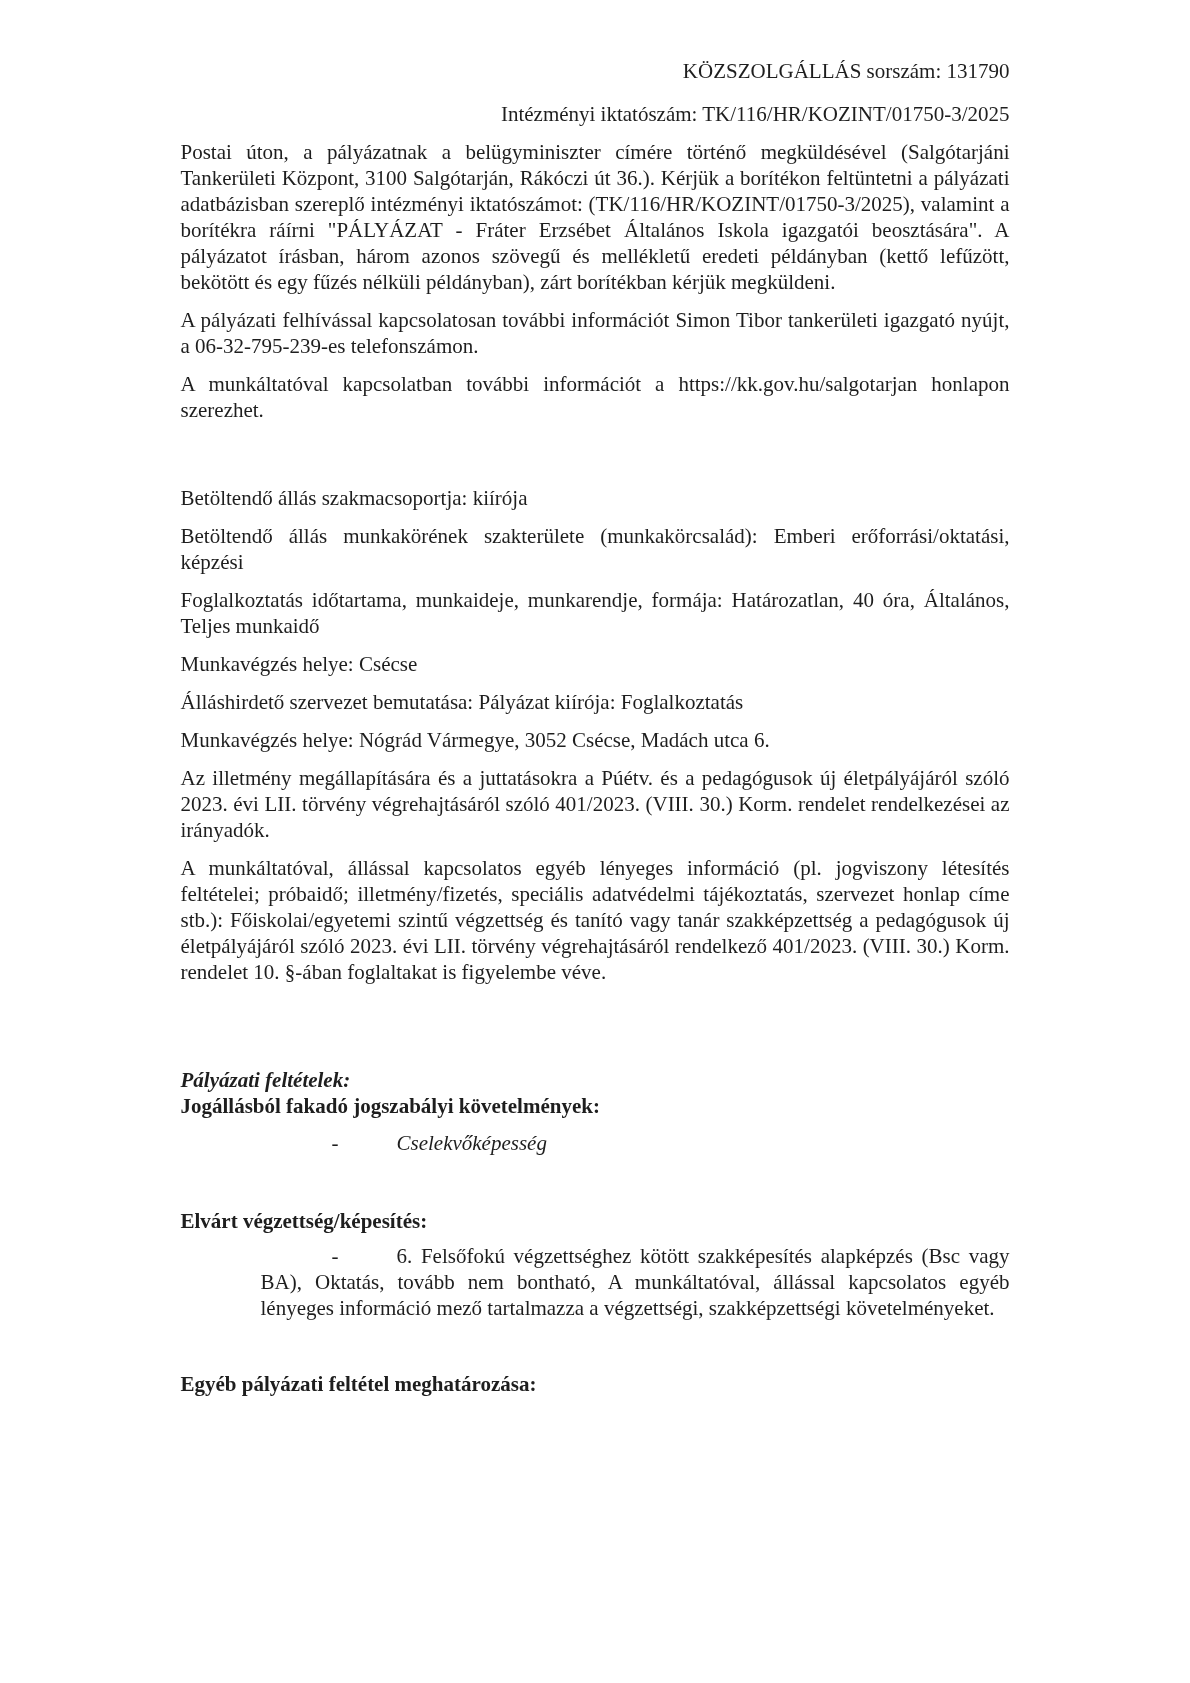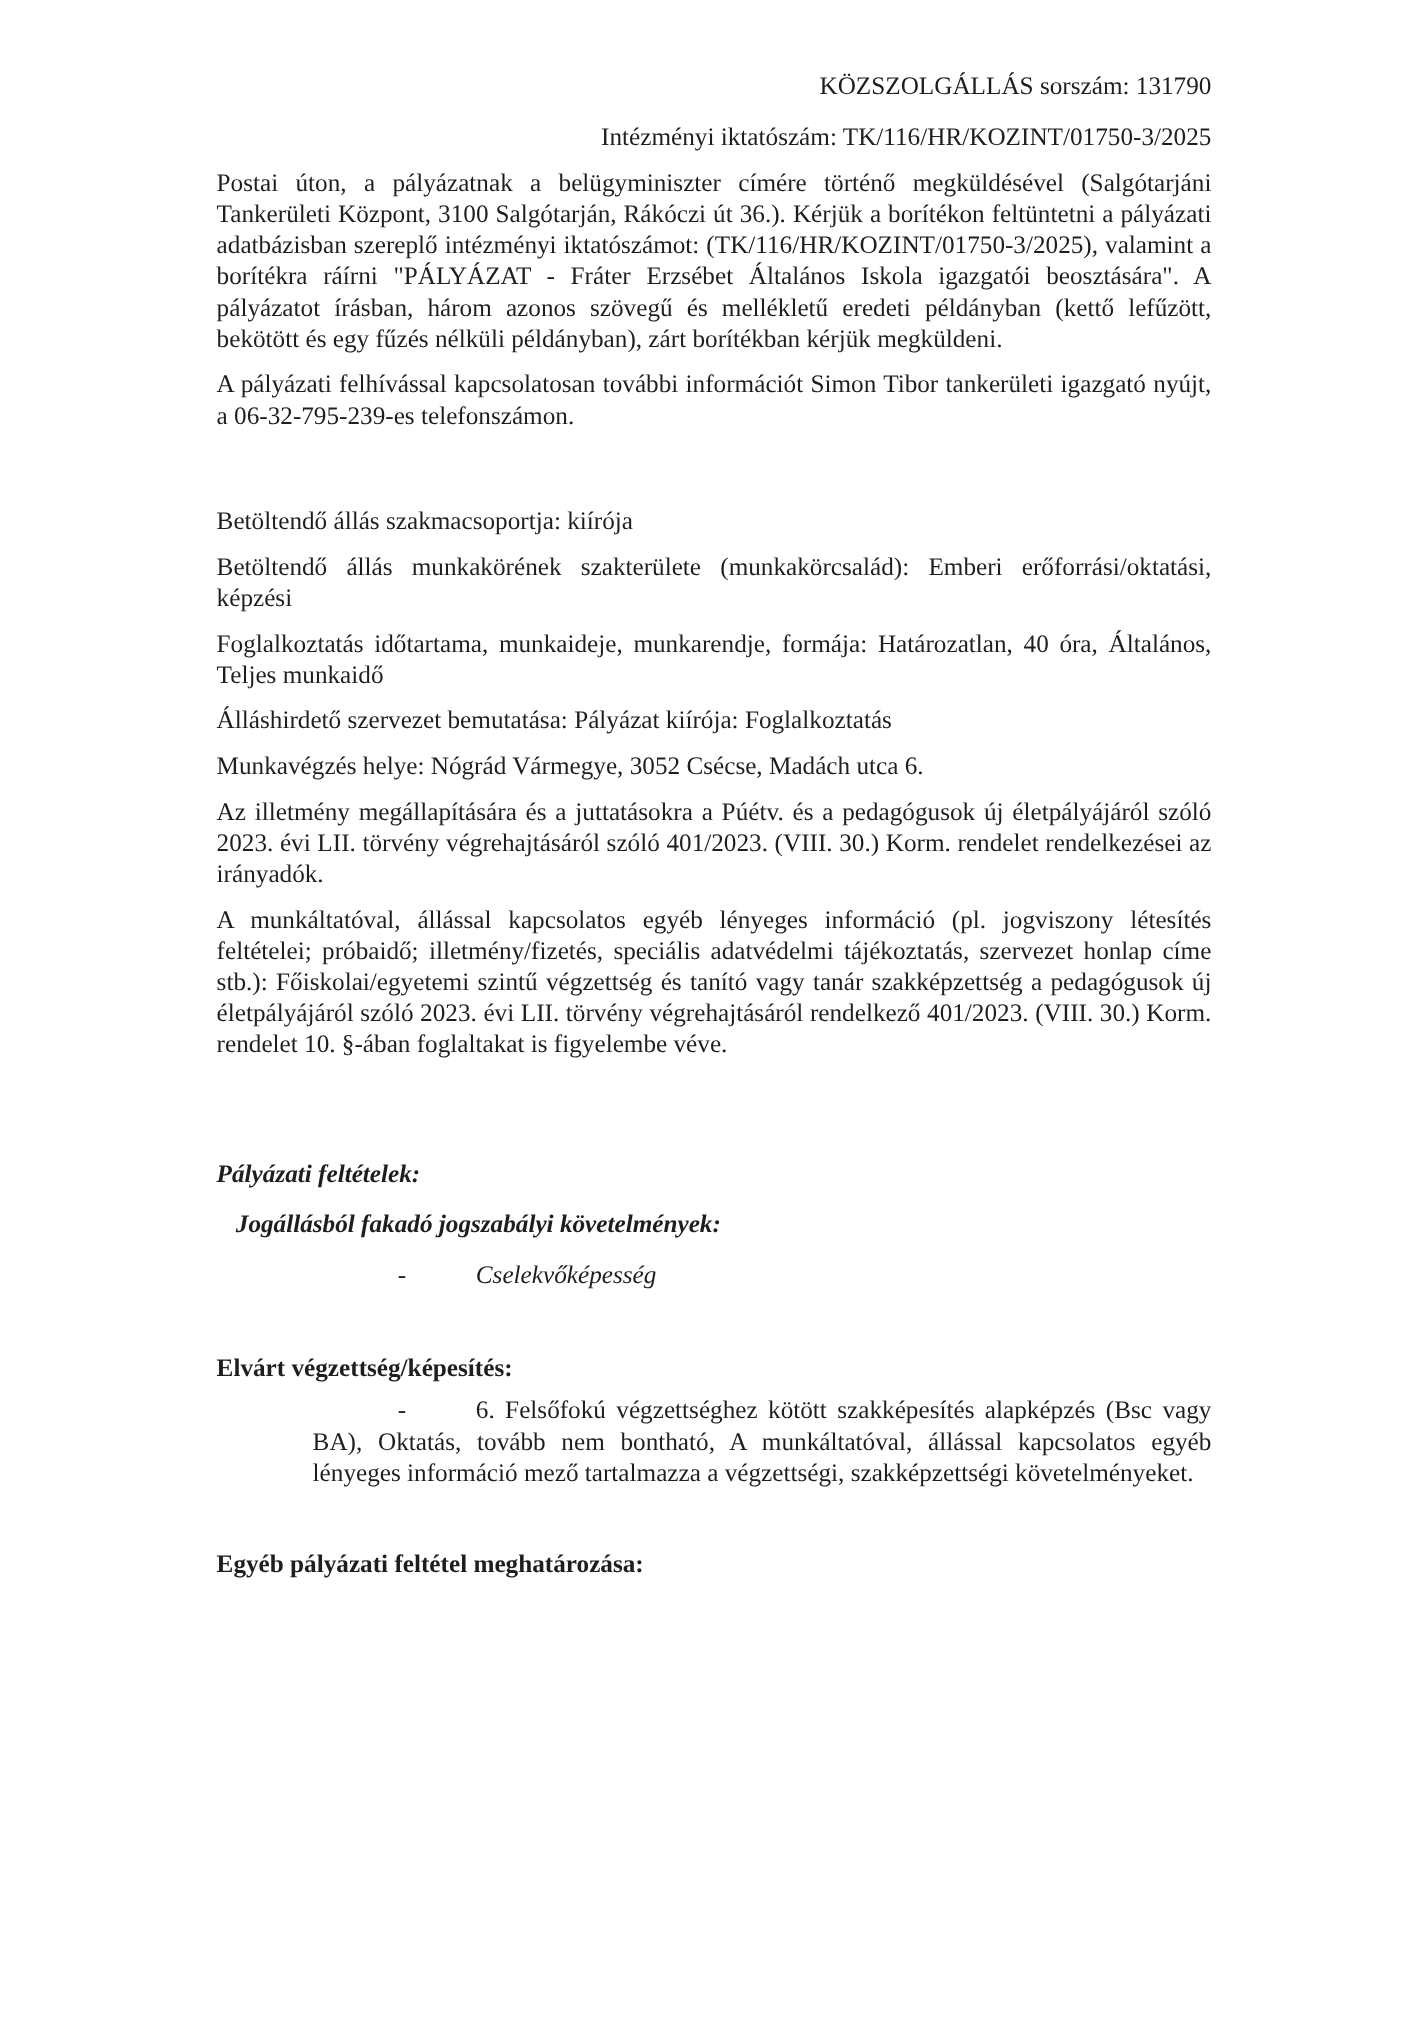--- a/index.html
+++ b/index.html
@@ -39,21 +39,21 @@
     font-weight: bold;
     margin: 0 0 27px 0;
   }
   .ind1 { margin-left: 40px; }
   .ind2 { margin-left: 80px; }
   .bolditalic {
     font-weight: bold;
     font-style: italic;
     margin: 0;
   }
-  .subhead { margin: 16px; font-style: italic; }
+  .subhead { margin: 0; }
   .legal-item { margin: 11px 0 0 0; font-style: italic; }
   .qual-head { margin: 52px 0 0 0; }
   .qual-item { margin: 9px 0 0 0; text-align: justify; }
   .other-head { margin: 50px 0 0 0; }
   .list-item {
     margin-left: 80px;
     text-indent: 71px;
   }
   .tab {
     display: inline-block;
@@ -63,26 +63,28 @@
 </head>
 <body>
 
 <div class="page">
 
   <div class="hdr">KÖZSZOLGÁLLÁS sorszám: 131790</div>
   <div class="hdr hdr2">Intézményi iktatószám: TK/116/HR/KOZINT/01750-3/2025</div>
 
   <p class="para first-para">Postai úton, a pályázatnak a belügyminiszter címére történő megküldésével (Salgótarjáni Tankerületi Központ, 3100 Salgótarján, Rákóczi út 36.). Kérjük a borítékon feltüntetni a pályázati adatbázisban szereplő intézményi iktatószámot: (TK/116/HR/KOZINT/01750-3/2025), valamint a borítékra ráírni "PÁLYÁZAT - Fráter Erzsébet Általános Iskola igazgatói beosztására". A pályázatot írásban, három azonos szövegű és mellékletű eredeti példányban (kettő lefűzött, bekötött és egy fűzés nélküli példányban), zárt borítékban kérjük megküldeni.</p>
   <p class="para">A pályázati felhívással kapcsolatosan további információt Simon Tibor tankerületi igazgató nyújt, a 06-32-795-239-es telefonszámon.</p>
+  <p class="para">A munkáltatóval kapcsolatban további információt a https://kk.gov.hu/salgotarjan honlapon szerezhet.</p>
 
   <div class="spacer-a"></div>
 
   <p class="para detail"><b>Betöltendő állás szakmacsoportja:</b><span> kiírója</span></p>
   <p class="para detail"><b>Betöltendő állás munkakörének szakterülete (munkakörcsalád):</b><span> Emberi erőforrási/oktatási, képzési</span></p>
   <p class="para detail"><b>Foglalkoztatás időtartama, munkaideje, munkarendje, formája:</b><span> Határozatlan, 40 óra, Általános, Teljes munkaidő</span></p>
+  <p class="para detail"><b>Munkavégzés helye:</b><span> Csécse</span></p>
   <p class="para detail"><b>Álláshirdető szervezet bemutatása:</b><span> Pályázat kiírója: Foglalkoztatás</span></p>
   <p class="para detail"><b></b><span>Munkavégzés helye: Nógrád Vármegye, 3052 Csécse, Madách utca 6.</span></p>
   <p class="para detail"><b></b><span>Az illetmény megállapítására és a juttatásokra a Púétv. és a pedagógusok új életpályájáról szóló 2023. évi LII. törvény végrehajtásáról szóló 401/2023. (VIII. 30.) Korm. rendelet rendelkezései az irányadók.</span></p>
   <p class="para detail"><b>A munkáltatóval, állással kapcsolatos egyéb lényeges információ (pl. jogviszony létesítés feltételei; próbaidő; illetmény/fizetés, speciális adatvédelmi tájékoztatás, szervezet honlap címe stb.):</b><span> Főiskolai/egyetemi szintű végzettség és tanító vagy tanár szakképzettség a pedagógusok új életpályájáról szóló 2023. évi LII. törvény végrehajtásáról rendelkező 401/2023. (VIII. 30.) Korm. rendelet 10. §-ában foglaltakat is figyelembe véve.</span></p>
 
   <div class="spacer-b"></div>
 
 
   <p class="bolditalic ind1">Pályázati feltételek:</p>
   <p class="bold ind2 subhead">Jogállásból fakadó jogszabályi követelmények:</p>

